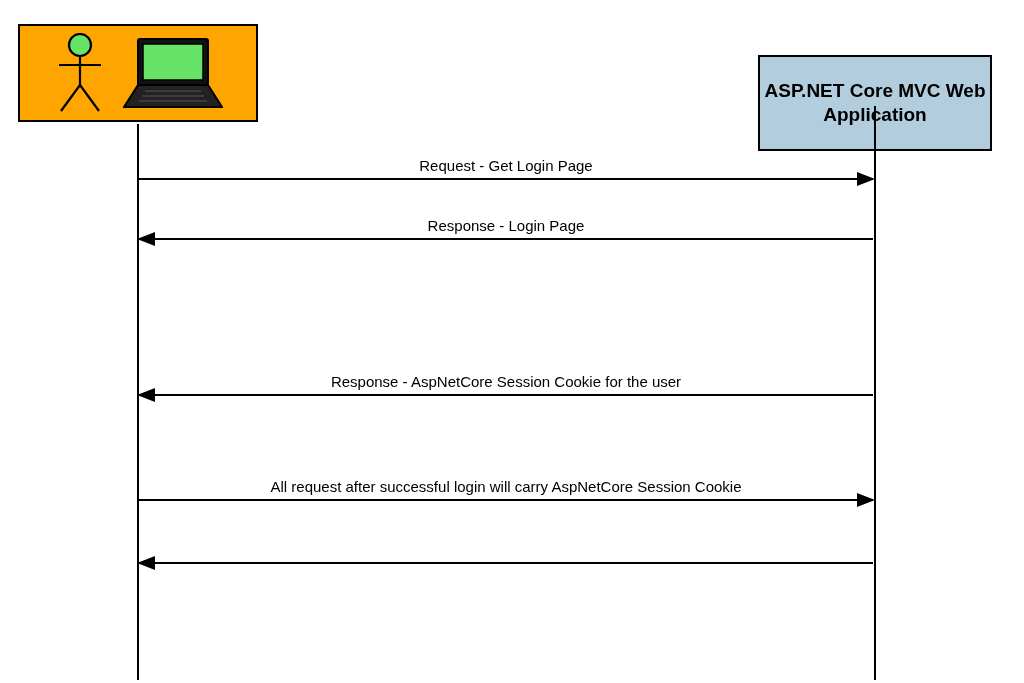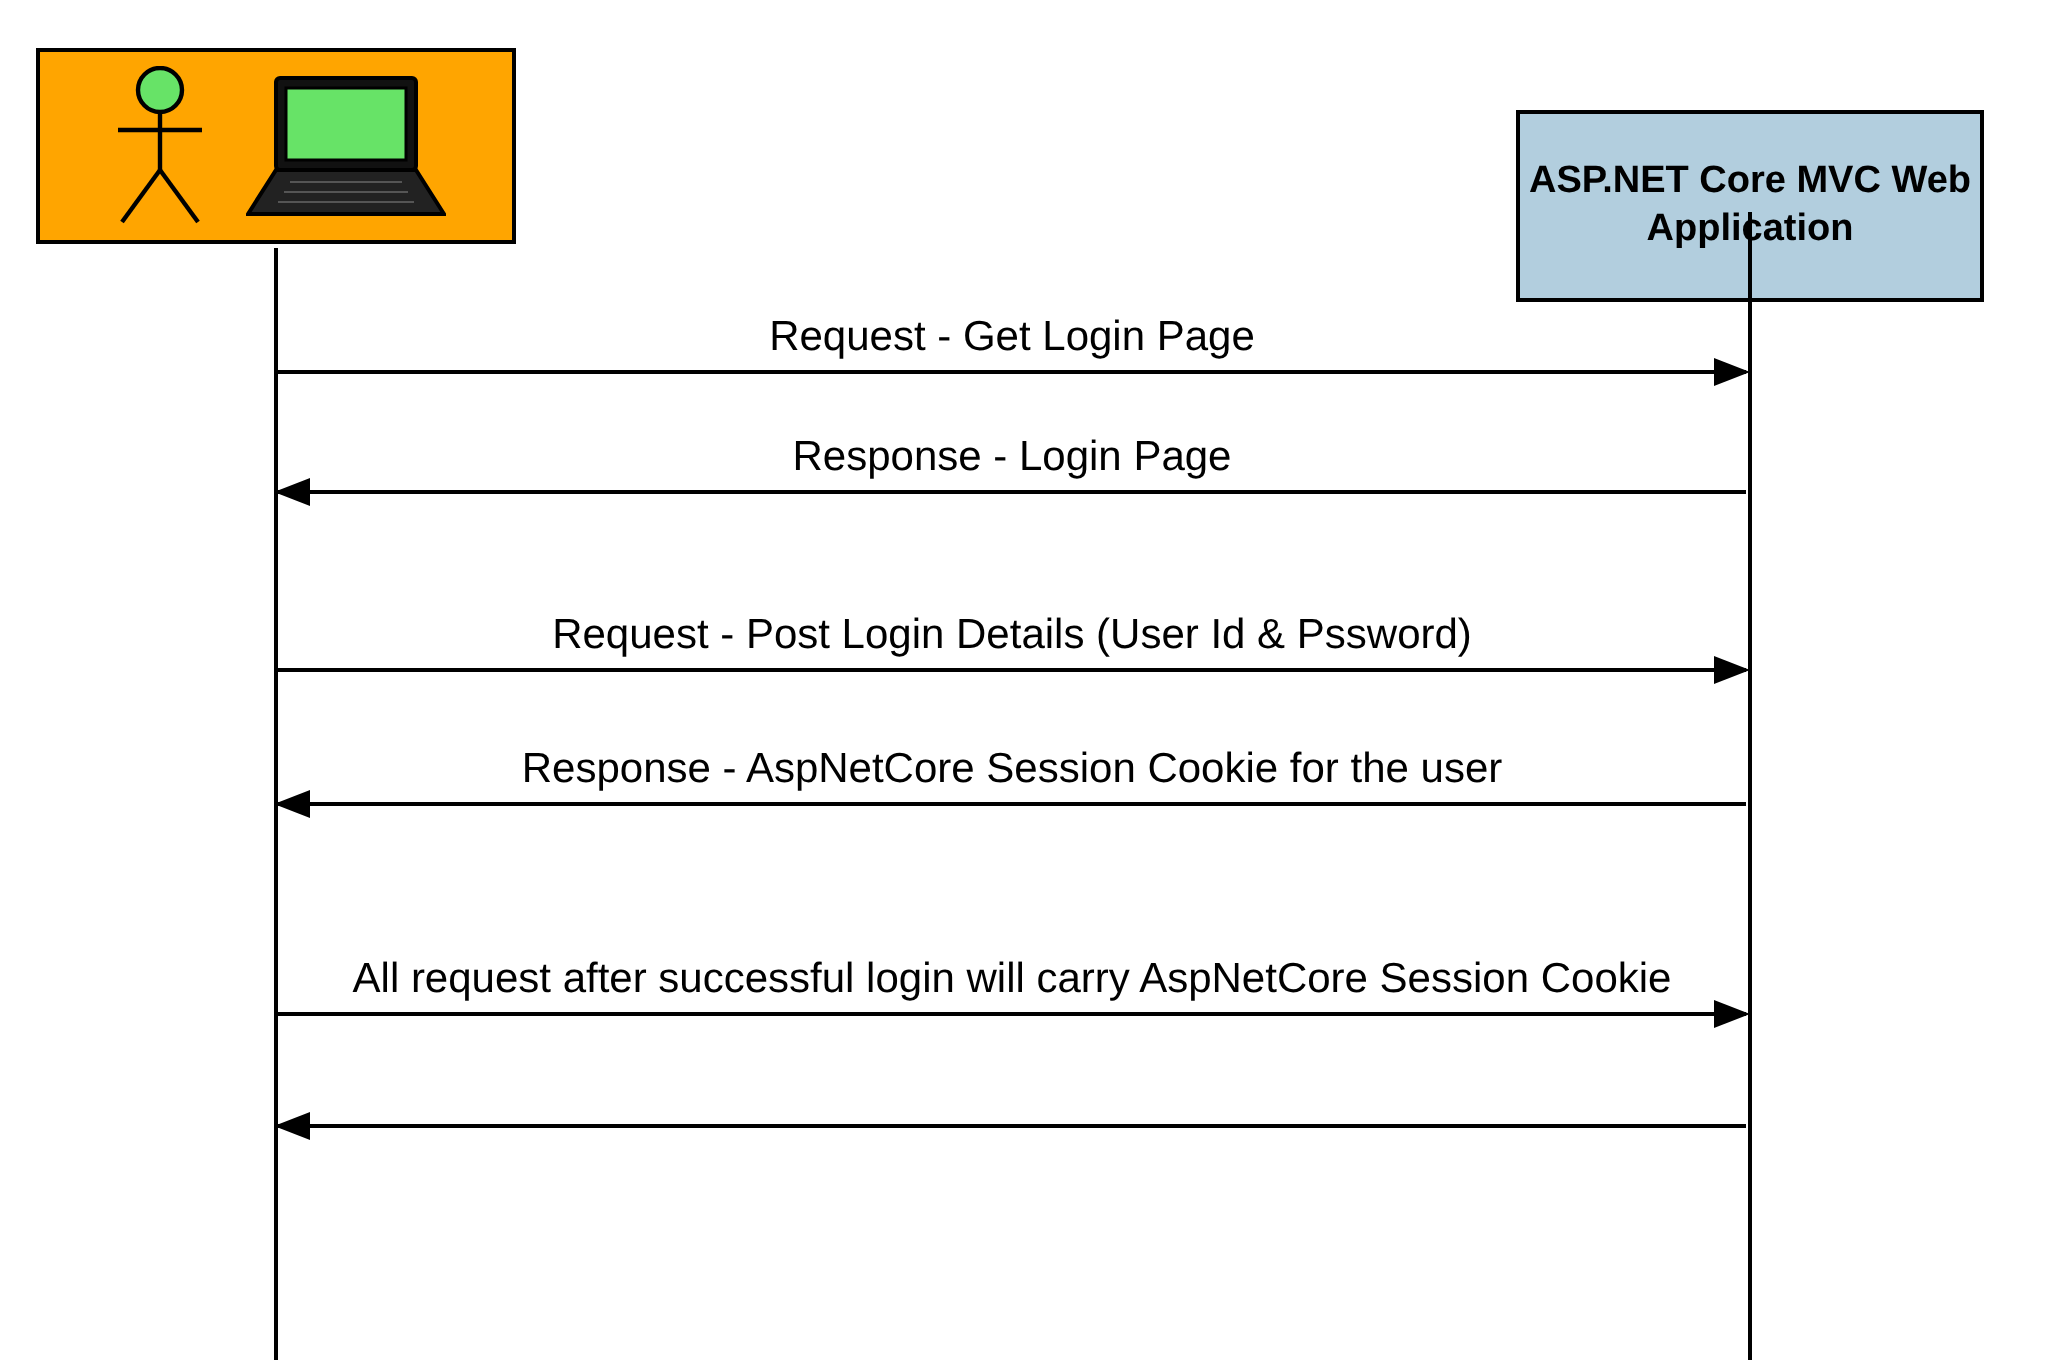--- a/index.html
+++ b/index.html
@@ -59,21 +59,21 @@
   .lifeline.right { left: 874px; top: 106px; height: 574px; }
   
   .msg {
     position: absolute;
     left: 139px;
     width: 734px;
   }
   .msg .label {
     text-align: center;
     padding-bottom: 4px;
-    font-size: 21px;
+    font-size: 15px;
   }
   .msg .line {
     position: relative;
     height: 0;
     border-top: 2px solid #000;
   }
   .msg .line::after {
     content: "";
     position: absolute;
     width: 0;
@@ -142,24 +142,20 @@
   <div class="msg right" style="top:157px">
     <div class="label">Request - Get Login Page</div>
     <div class="line"></div>
   </div>
 
   <div class="msg left" style="top:217px">
     <div class="label">Response - Login Page</div>
     <div class="line"></div>
   </div>
 
-  <div class="msg right" style="top:306px">
-    <div class="label">Request - Post Login Details (User Id &amp; Pssword)</div>
-    <div class="line"></div>
-  </div>
 
   <div class="msg right" style="top:478px">
     <div class="label">All request after successful login will carry AspNetCore Session Cookie</div>
     <div class="line"></div>
   </div>
 
   <div class="msg left" style="top:373px">
     <div class="label">Response - AspNetCore Session Cookie for the user</div>
     <div class="line"></div>
   </div>

